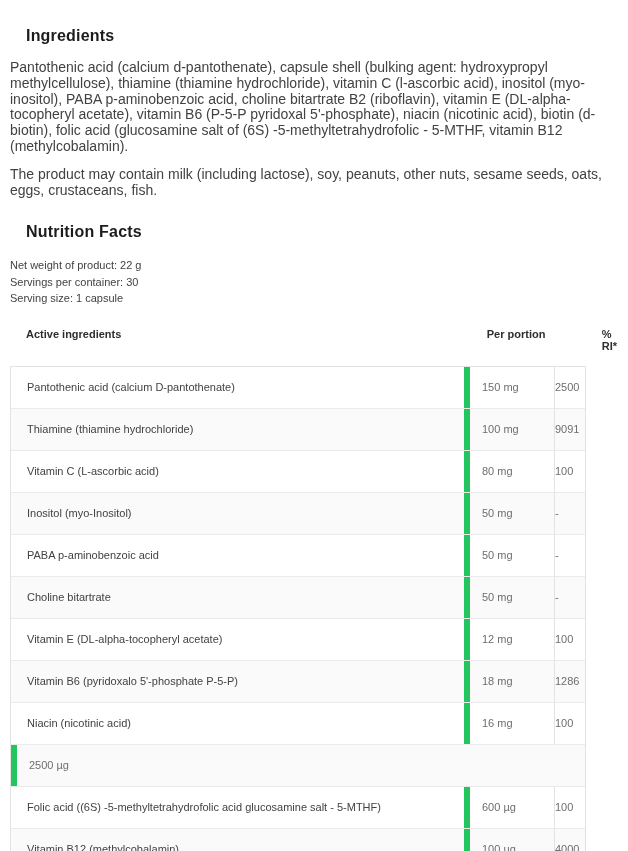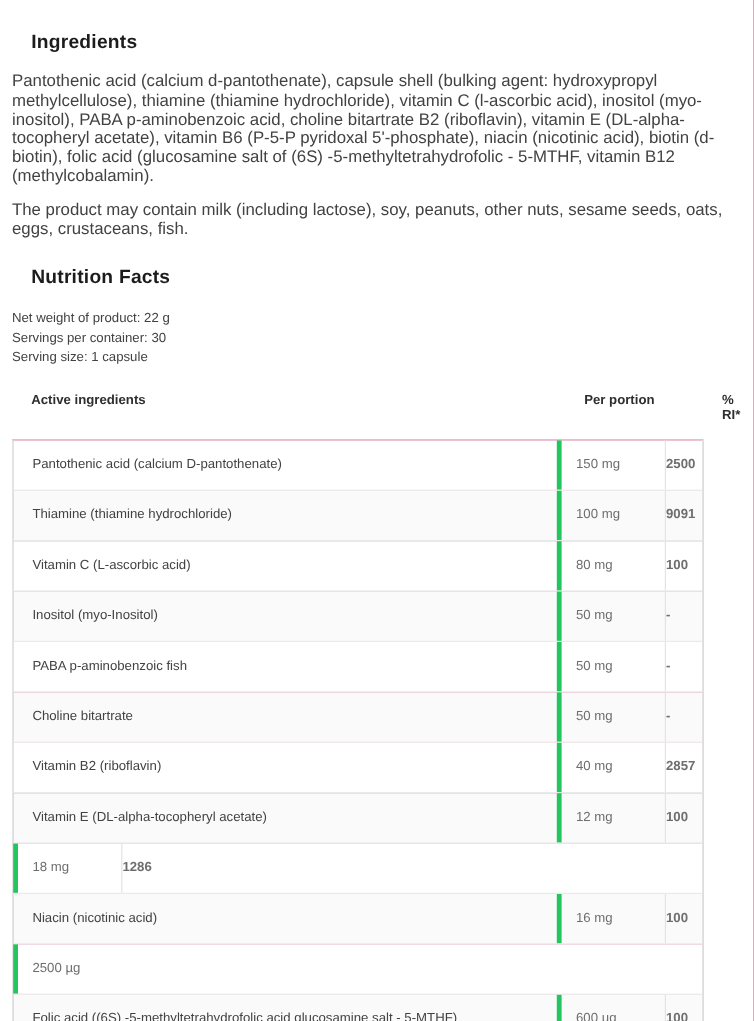--- a/index.html
+++ b/index.html
@@ -67,22 +67,22 @@
   }
   .t-row:last-child { border-bottom: none; }
   .t-row:nth-child(even) { background: #fafafa; }
   .t-cell {
     display: flex;
     align-items: center;
     box-sizing: border-box;
     font-size: 11px;
   }
   .t-cell.c0 { width: 453px; padding-left: 16px; color: #424242; }
-  .t-cell.c1 { width: 90px;  padding-left: 12px; color: #6e6e6e; border-left: 4px solid #22c55e; }
-  .t-cell.c2 { flex: 1;      color: #6e6e6e; border-left: 1px solid #e3e3e3; font-weight: bold; }
+  .t-cell.c1 { width: 90px;  padding-left: 12px; color: #6e6e6e; border-left: 6px solid #22c55e; }
+  .t-cell.c2 { flex: 1;      color: #6e6e6e; border-left: 1px solid #e3e3e3; }
 </style>
 </head>
 <body>
 
 <div class="wrap">
 
   <h2 class="section-title title-ingredients">Ingredients</h2>
 
   <p class="body-text">Pantothenic acid (calcium d-pantothenate), capsule shell (bulking agent: hydroxypropyl methylcellulose), thiamine (thiamine hydrochloride), vitamin C (l-ascorbic acid), inositol (myo-inositol), PABA p-aminobenzoic acid, choline bitartrate B2 (riboflavin), vitamin E (DL-alpha-tocopheryl acetate), vitamin B6 (P-5-P pyridoxal 5'-phosphate), niacin (nicotinic acid), biotin (d-biotin), folic acid (glucosamine salt of (6S) -5-methyltetrahydrofolic - 5-MTHF, vitamin B12 (methylcobalamin).</p>
 
@@ -116,40 +116,36 @@
           <div class="t-cell c0">Vitamin C (L-ascorbic acid)</div>
           <div class="t-cell c1">80 mg</div>
           <div class="t-cell c2">100</div>
         </div>
         <div class="t-row">
           <div class="t-cell c0">Inositol (myo-Inositol)</div>
           <div class="t-cell c1">50 mg</div>
           <div class="t-cell c2">-</div>
         </div>
         <div class="t-row">
-          <div class="t-cell c0">PABA p-aminobenzoic fish</div>
+          <div class="t-cell c0">PABA p-aminobenzoic acid</div>
           <div class="t-cell c1">50 mg</div>
           <div class="t-cell c2">-</div>
         </div>
         <div class="t-row">
           <div class="t-cell c0">Choline bitartrate</div>
           <div class="t-cell c1">50 mg</div>
           <div class="t-cell c2">-</div>
         </div>
         <div class="t-row">
-          <div class="t-cell c0">Vitamin B2 (riboflavin)</div>
-          <div class="t-cell c1">40 mg</div>
-          <div class="t-cell c2">2857</div>
-        </div>
-        <div class="t-row">
           <div class="t-cell c0">Vitamin E (DL-alpha-tocopheryl acetate)</div>
           <div class="t-cell c1">12 mg</div>
           <div class="t-cell c2">100</div>
         </div>
         <div class="t-row">
+          <div class="t-cell c0">Vitamin B6 (pyridoxalo 5'-phosphate P-5-P)</div>
           <div class="t-cell c1">18 mg</div>
           <div class="t-cell c2">1286</div>
         </div>
         <div class="t-row">
           <div class="t-cell c0">Niacin (nicotinic acid)</div>
           <div class="t-cell c1">16 mg</div>
           <div class="t-cell c2">100</div>
         </div>
         <div class="t-row">
           <div class="t-cell c1">2500 µg</div>

